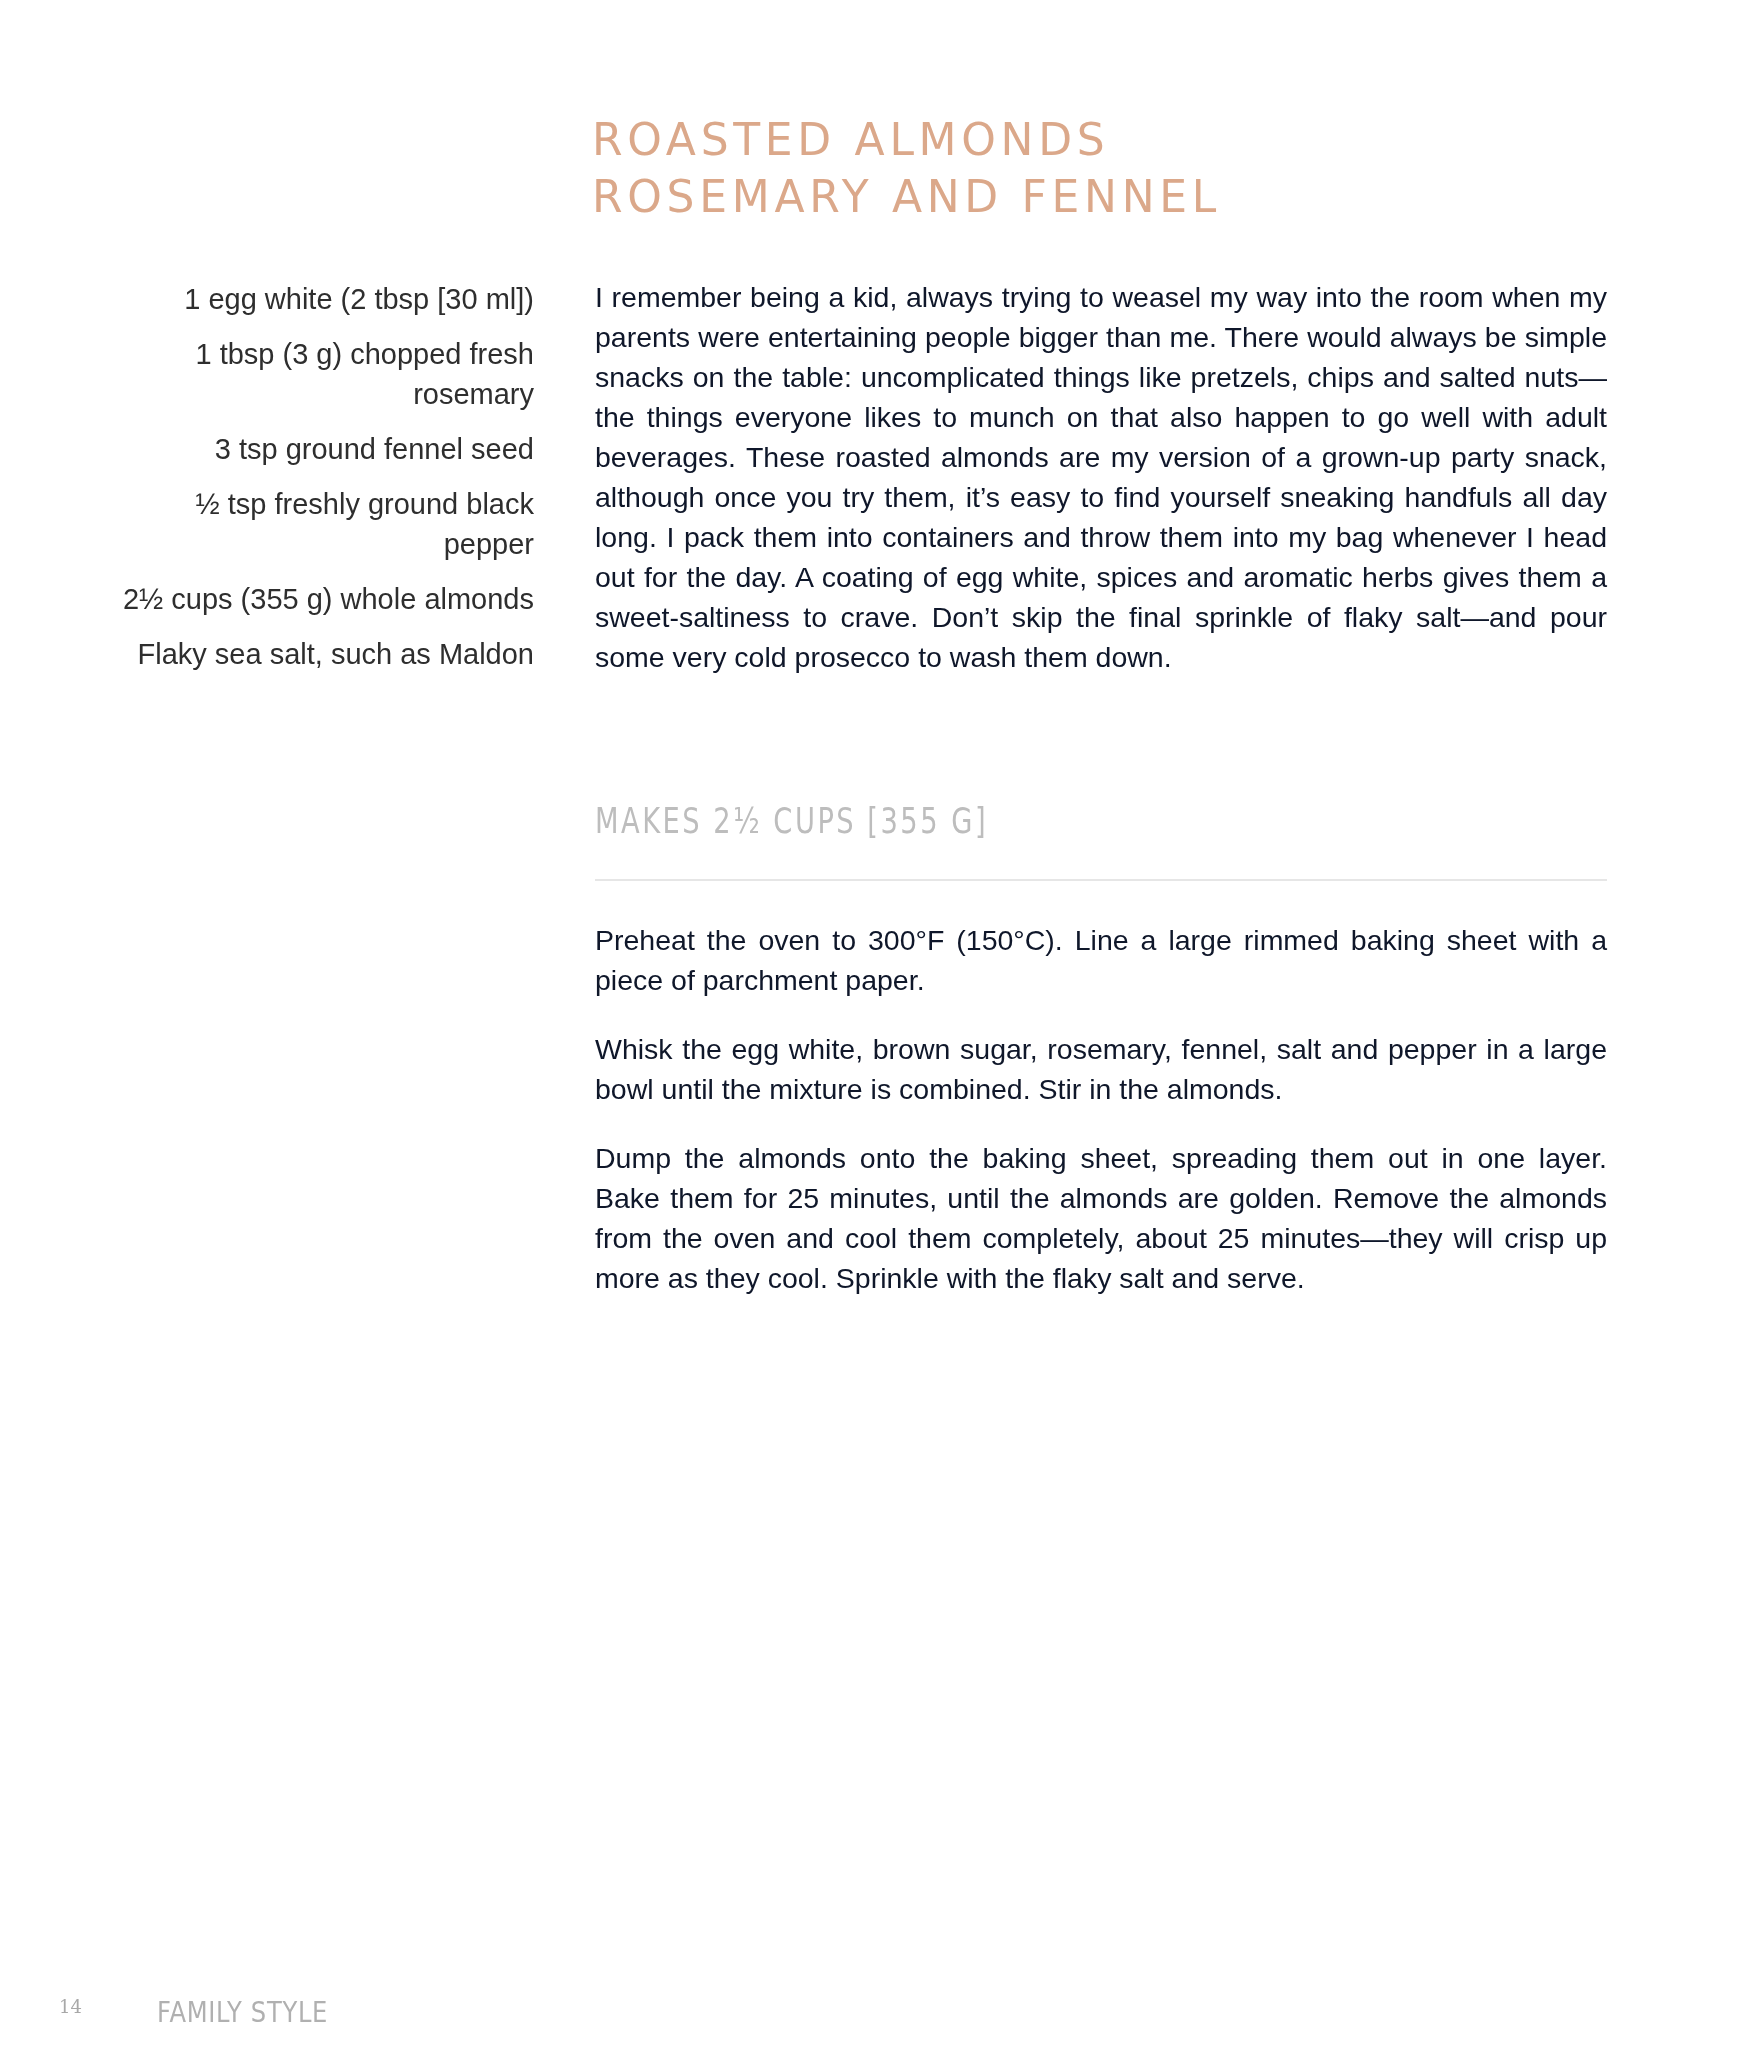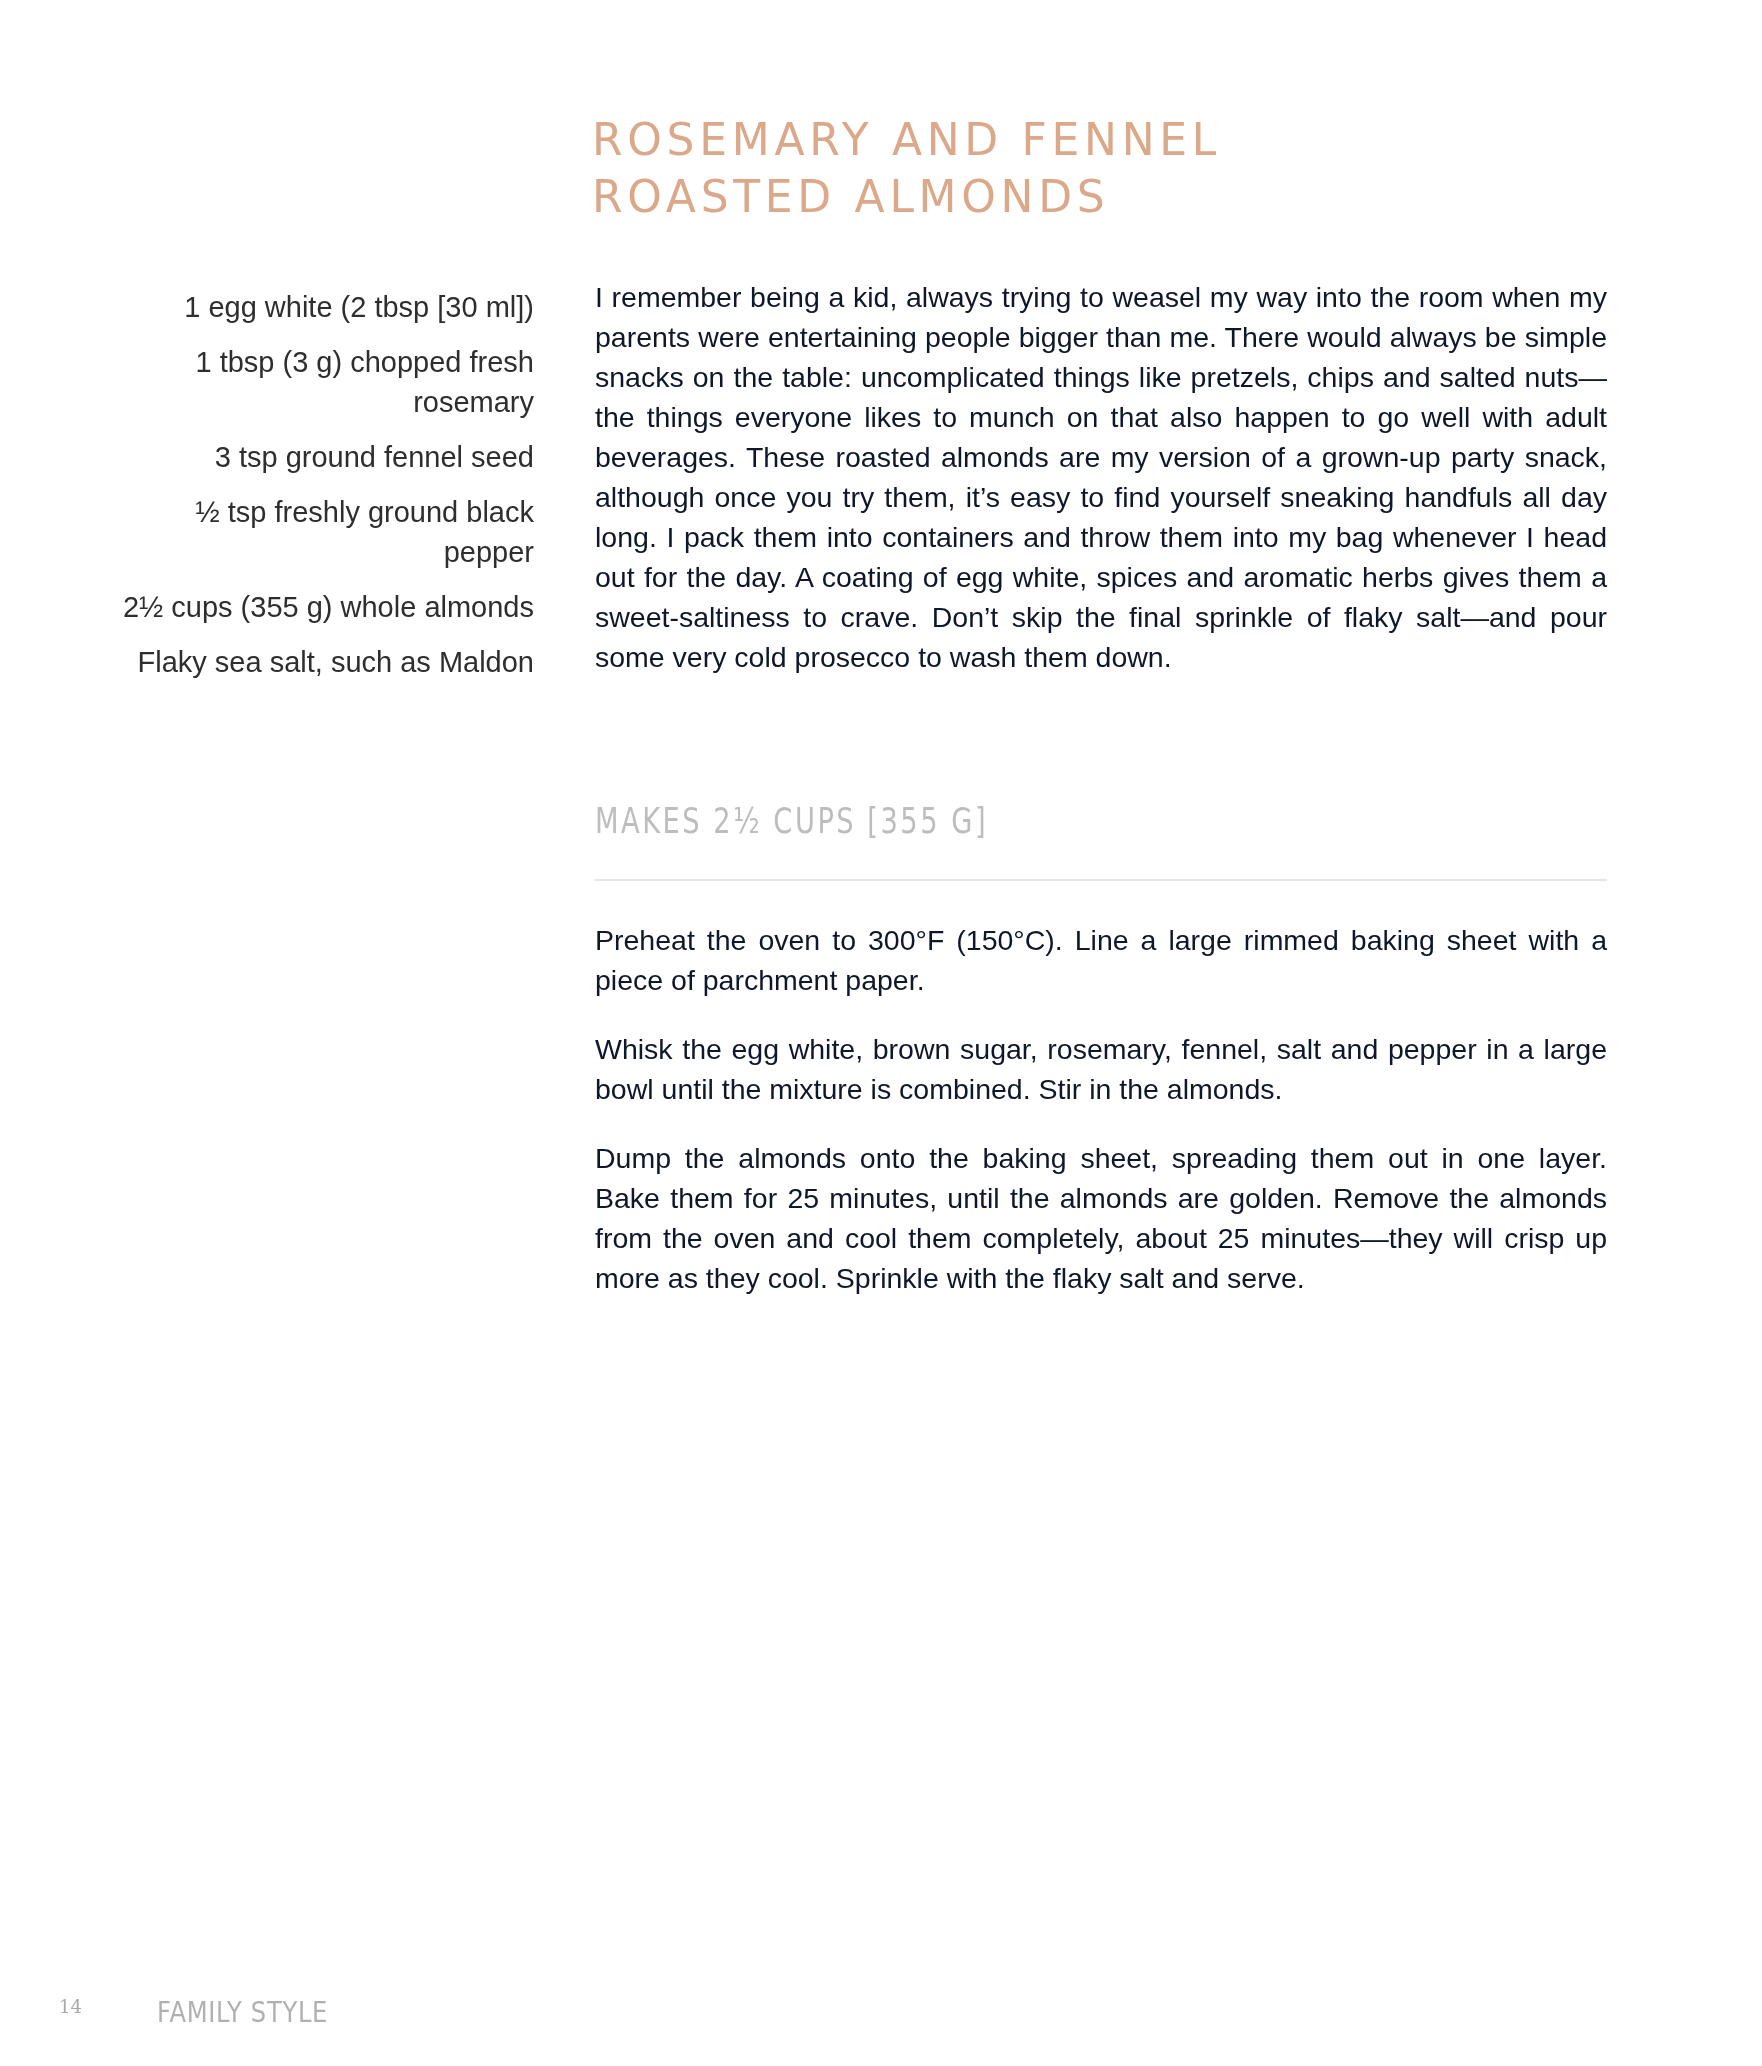--- a/index.html
+++ b/index.html
@@ -1,35 +1,35 @@
 <!DOCTYPE html>
 <html style="font-size:12.7px"><head>
 <meta charset="utf-8">
 <style>
   html, body { margin:0; padding:0; background:#ffffff; }
   body { width:1763px; height:2066px; position:relative; overflow:hidden; font-family:"DejaVu Sans", sans-serif; color:#2b2b2b; }
   .title { position:absolute; left:592px; top:82px; width:1029px; font-family:"DejaVu Sans", sans-serif; font-size:44px; line-height:57px; letter-spacing:4.7px; color:#dba88a; font-weight:normal; }
   .title div { white-space:nowrap; }
-  .ingredients { position:absolute; left:47px; top:287px; width:487px; text-align:right; font-family:"Liberation Sans", sans-serif; font-size:29px; line-height:40px; color:#2e2e2e; }
+  .ingredients { position:absolute; left:47px; top:279px; width:487px; text-align:right; font-family:"Liberation Sans", sans-serif; font-size:29px; line-height:40px; color:#2e2e2e; }
   .ingredients .ing { margin-bottom:15px; }
   .body-col { position:absolute; left:595px; width:1012px; font-family:"Liberation Sans", sans-serif; font-size:28.5px; line-height:40px; color:#0f172a; text-align:justify; }
   .intro { top:277px; }
   .makes { position:absolute; left:595px; top:801px; font-family:"DejaVu Sans", sans-serif; font-size:35px; letter-spacing:3.2px; color:#bdbdbd; transform:scaleX(0.78); transform-origin:left top; white-space:nowrap; }
   .divider { position:absolute; left:595px; top:879px; width:1012px; height:1.6px; background:#e6e6e6; }
   .steps { top:920px; }
   .steps p { margin:0 0 29px 0; }
   .footer-num { position:absolute; left:59px; top:1996px; font-family:"DejaVu Serif", serif; font-size:18px; color:#a8a8a8; }
   .footer-label { position:absolute; left:157px; top:1996px; font-family:"DejaVu Sans", sans-serif; font-size:28.5px; color:#b0b0b0; letter-spacing:0.8px; transform:scaleX(0.85); transform-origin:left top; white-space:nowrap; }
 </style>
 </head>
 <body>
 
 <h1 class="title">
+  <div>ROASTED ALMONDS</div>
   <div>ROSEMARY AND FENNEL</div>
-  <div>ROASTED ALMONDS</div>
 </h1>
 
 <div class="ingredients">
   <div class="ing">1 egg white (2 tbsp [30 ml])</div>
   <div class="ing" style="padding-left:135px;">1 tbsp (3 g) chopped fresh rosemary</div>
   <div class="ing">3 tsp ground fennel seed</div>
   <div class="ing" style="padding-left:135px;">½ tsp freshly ground black pepper</div>
   <div class="ing">2½ cups (355 g) whole almonds</div>
   <div class="ing">Flaky sea salt, such as Maldon</div>
 </div>

